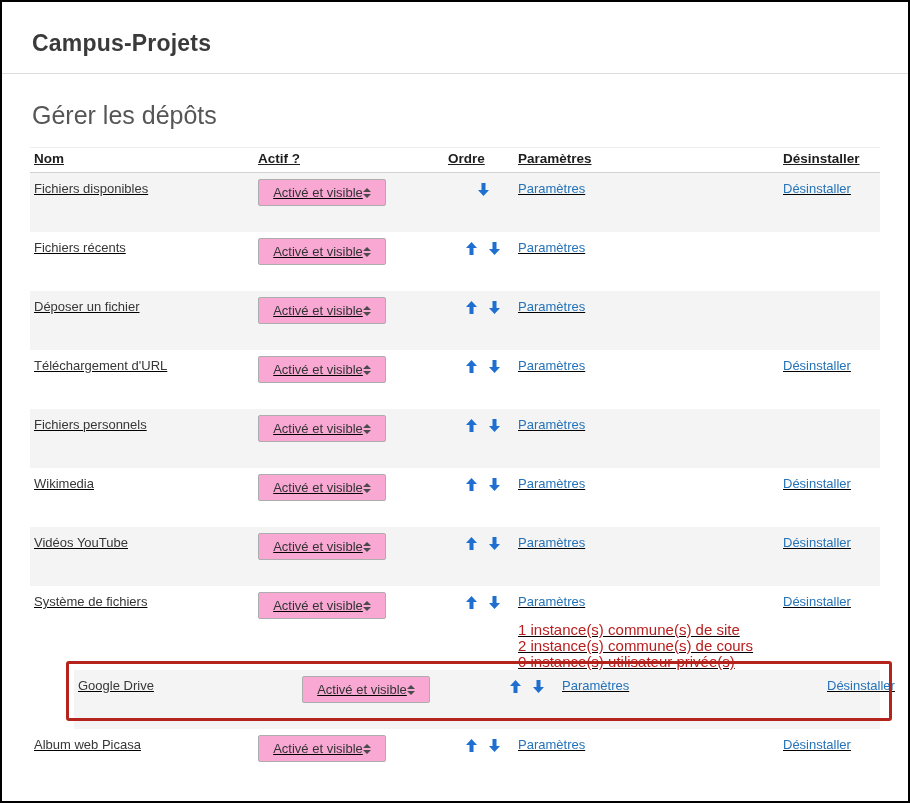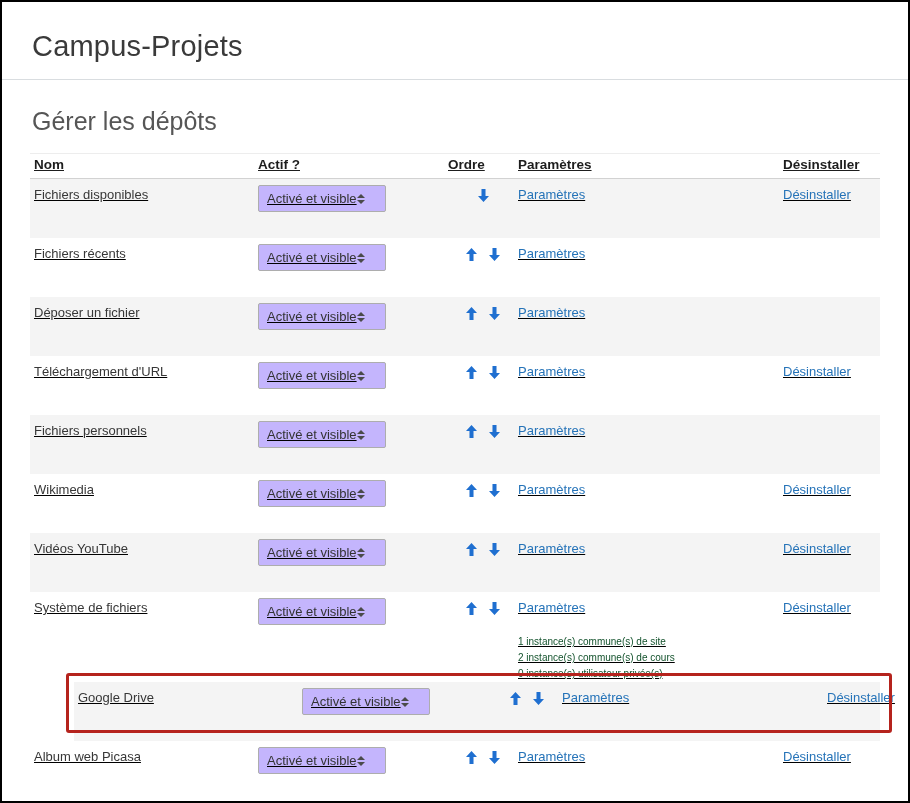--- a/index.html
+++ b/index.html
@@ -12,22 +12,22 @@
     width: 910px;
     height: 803px;
     background: #fff;
     border: 2px solid #000;
     overflow: hidden;
     position: relative;
   }
   
   .page-header { padding: 28px 30px 16px 30px; }
   h1.page-title {
-    font-size: 29px;
-    font-weight: 400;
+    font-size: 23px;
+    font-weight: 700;
     color: #3a3a3a;
     letter-spacing: .2px;
   }
   .breadcrumb { margin-top: 11px; font-size: 13px; }
   .bc-link { color: var(--link); text-decoration: none; cursor: pointer; }
   .bc-text { color: #55595c; }
   .bc-sep { color: #8a8a8a; margin: 0 7px; }
   .divider { border-top: 1px solid #d9dde0; }
 
   
@@ -76,33 +76,33 @@
     display: flex;
     gap: 12px;
     justify-content: center;
     align-items: flex-start;
     padding-top: 10px;
   }
   .arrow { display: inline-flex; color: var(--arrow); cursor: pointer; }
 
   a.link { color: var(--link); text-decoration: none; font-size: 13px; cursor: pointer; }
 
-  .notes { margin-top: 19px; font-size: 10px; color: #14532d; line-height: 16px; }
+  .notes { margin-top: 13px; font-size: 15px; color: #b91c1c; line-height: 16px; }
 
   
   .select {
     display: flex;
-    justify-content: flex-start;
+    justify-content: center;
     align-items: center;
     width: 128px;
     height: 27px;
     padding: 0 8px;
     border: 1px solid #adadad;
     border-radius: 2px;
-    background: #c4b5fd;
+    background: #f9a8d4;
     font-size: 13px;
     color: #333;
     cursor: pointer;
   }
   .caret { display: inline-flex; flex-direction: column; align-items: center; }
   .tri { display: block; width: 0; height: 0; border-left: 4px solid transparent; border-right: 4px solid transparent; }
   .tri-up { border-bottom: 4px solid #4a4a4a; margin-bottom: 2px; }
   .tri-down { border-top: 4px solid #4a4a4a; }
 </style>
 </head>

